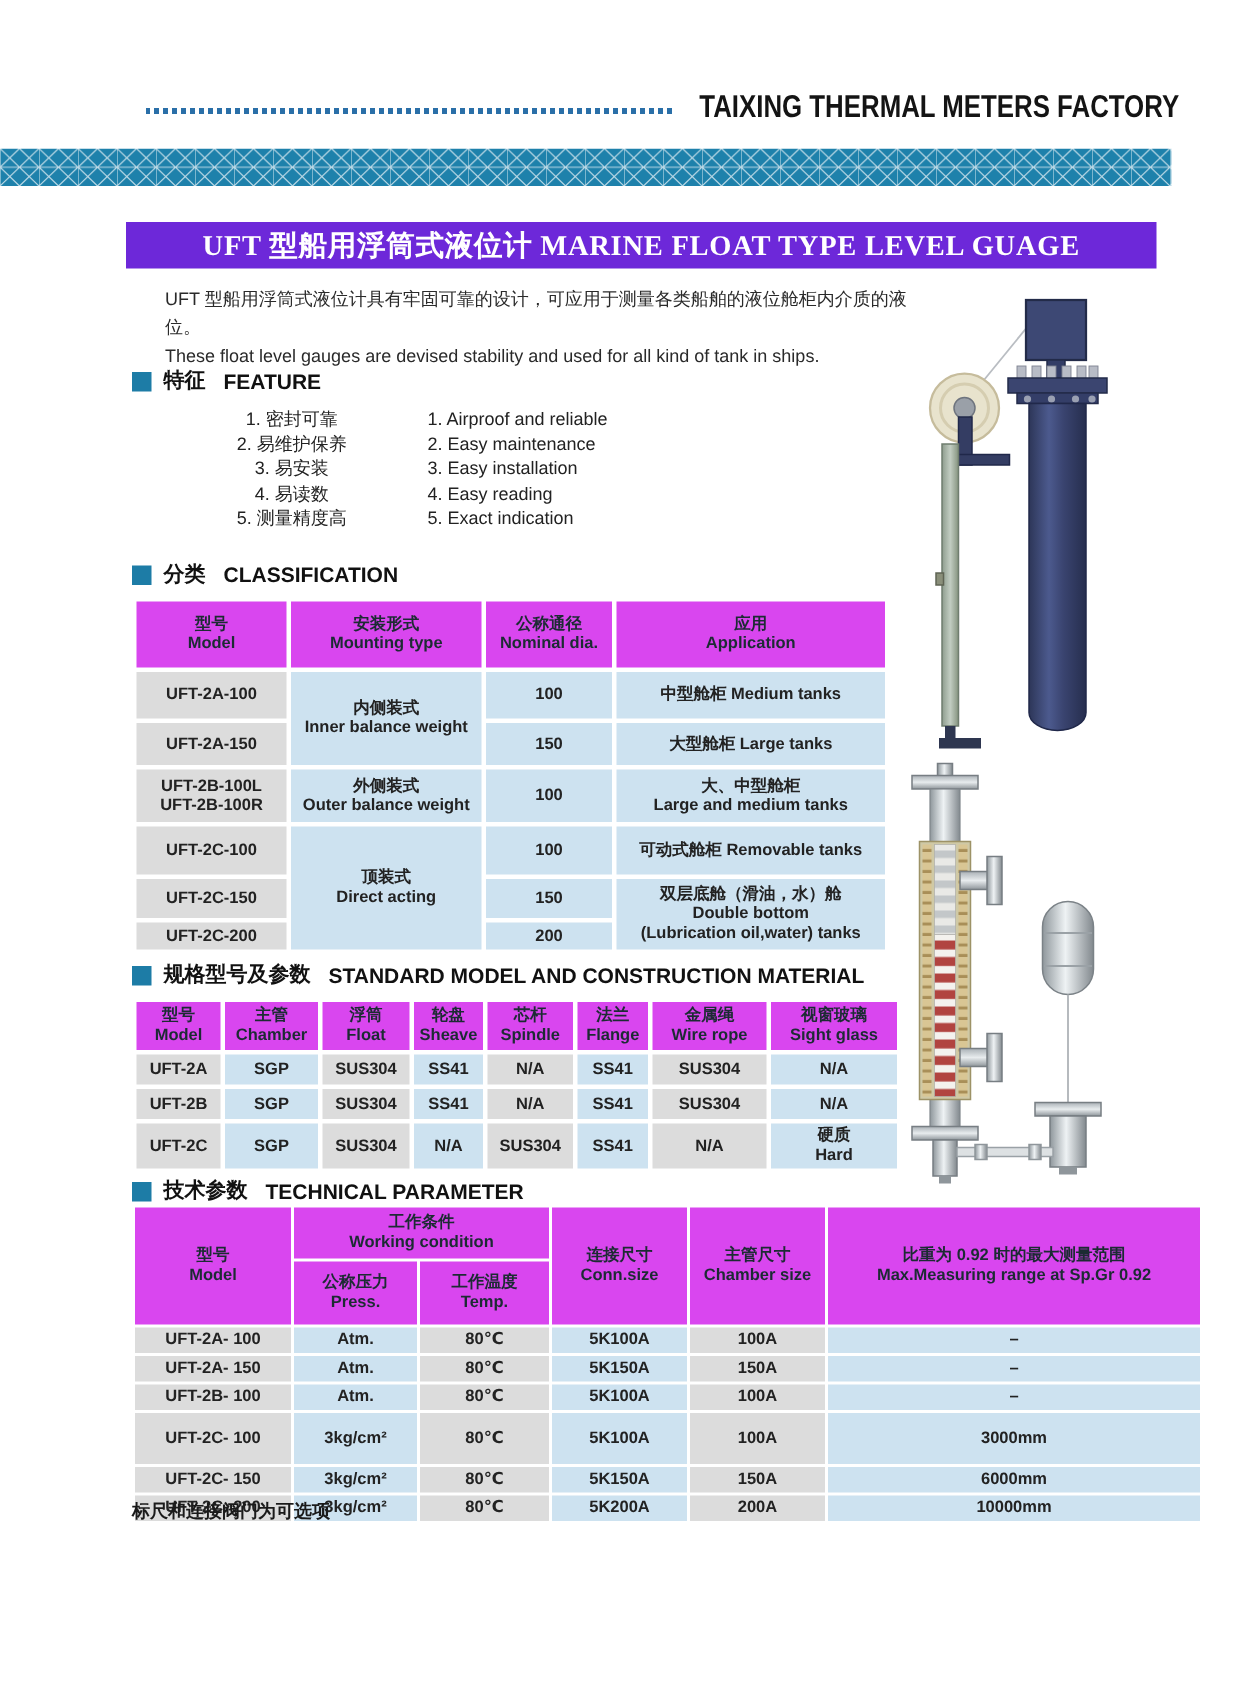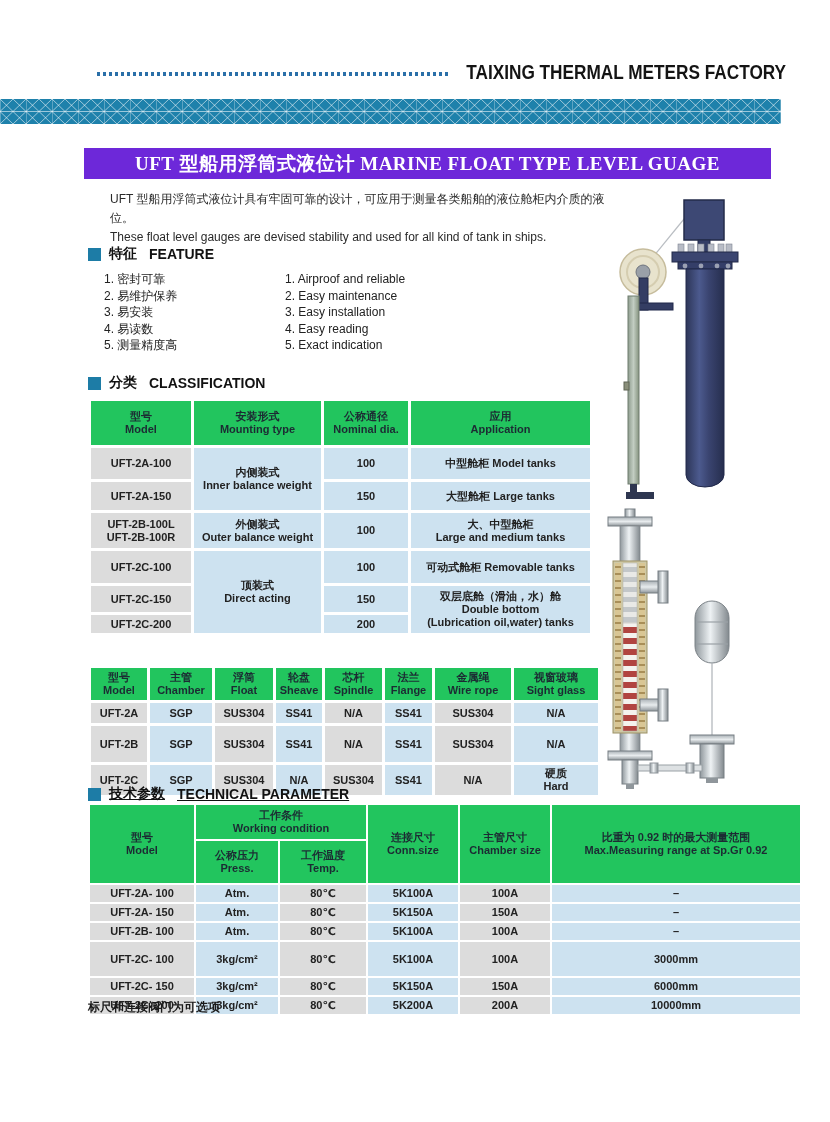--- a/index.html
+++ b/index.html
@@ -27,29 +27,29 @@
     letter-spacing:.5px;white-space:nowrap;
   }
   
   .intro{position:absolute;left:110px;top:190px;width:500px;font-size:12px;line-height:19px;color:#2a2a2a;}
   
   .section-header{position:absolute;left:88px;display:flex;align-items:center;font-weight:700;font-size:14px;color:#111;}
   .section-header .sq{width:13px;height:13px;background:#1d7ca6;margin-right:8px;flex:none;}
   .section-header .zh{margin-right:12px;}
   
   .feature-list{position:absolute;left:104px;top:271px;width:420px;font-size:12px;color:#222;}
-  .feature-row{display:flex;line-height:16.5px;}
+  .feature-row{display:flex;line-height:16.5px;text-align:center;}
   .feature-row .fzh{width:181px;}
   
   table.tbl{border-collapse:separate;table-layout:fixed;position:absolute;}
   table.tbl td,table.tbl th{
     padding:0 2px;text-align:center;vertical-align:middle;
     font-size:11px;font-weight:700;color:#222;line-height:13px;overflow:hidden;
   }
-  table.tbl th{background:#22c55e;color:#1c2b33;font-weight:700;}
+  table.tbl th{background:#d946ef;color:#1c2b33;font-weight:700;}
   .cg{background:#dcdcdc;}  
   .cb{background:#cde2f0;}  
   .t-class{left:88px;top:398px;width:494px;border-spacing:3px;}
   .t-cons {left:88px;top:665px;width:494px;border-spacing:3px;}
   .t-tech {left:88px;top:803px;width:702px;border-spacing:2px;}
   .small2{line-height:12px;}
   
   .footnote{position:absolute;left:88px;top:999px;font-size:12px;line-height:17px;color:#1a1a1a;}
   .footnote .fz{font-weight:700;text-align:center;}
   
@@ -143,21 +143,21 @@
             <div>Application</div>
           </th>
     </tr>
     <tr style="height:31px">
       <td class="cg">UFT-2A-100</td>
       <td class="cb" rowspan="2">
             <div>内侧装式</div>
             <div>Inner balance weight</div>
           </td>
       <td class="cb">100</td>
-      <td class="cb">中型舱柜 Model tanks</td>
+      <td class="cb">中型舱柜 Medium tanks</td>
     </tr>
     <tr style="height:28px">
       <td class="cg">UFT-2A-150</td>
       <td class="cb">150</td>
       <td class="cb">大型舱柜 Large tanks</td>
     </tr>
     <tr style="height:35px">
       <td class="cg">
             <div>UFT-2B-100L</div>
             <div>UFT-2B-100R</div>
@@ -190,20 +190,25 @@
             <div>(Lubrication oil,water) tanks</div>
           </td>
     </tr>
     <tr style="height:18px">
       <td class="cg">UFT-2C-200</td>
       <td class="cb">200</td>
     </tr>
   </tbody>
     </table>
 
+  <div class="section-header" style="top:641px;">
+    <span class="sq"></span>
+    <span class="zh">规格型号及参数</span>
+    <span>STANDARD MODEL AND CONSTRUCTION MATERIAL</span>
+  </div>
 
   <table class="tbl t-cons">
     <colgroup>
         <col style="width:56px">
         <col style="width:62px">
         <col style="width:58px">
         <col style="width:46px">
         <col style="width:57px">
         <col style="width:47px">
         <col style="width:76px">
@@ -247,21 +252,21 @@
     <tr style="height:20px">
       <td class="cg">UFT-2A</td>
       <td class="cb">SGP</td>
       <td class="cg">SUS304</td>
       <td class="cb">SS41</td>
       <td class="cg">N/A</td>
       <td class="cb">SS41</td>
       <td class="cg">SUS304</td>
       <td class="cb">N/A</td>
     </tr>
-    <tr style="height:36px">
+    <tr style="height:20px">
       <td class="cg">UFT-2B</td>
       <td class="cb">SGP</td>
       <td class="cg">SUS304</td>
       <td class="cb">SS41</td>
       <td class="cg">N/A</td>
       <td class="cb">SS41</td>
       <td class="cg">SUS304</td>
       <td class="cb">N/A</td>
     </tr>
     <tr style="height:30px">
@@ -273,21 +278,21 @@
       <td class="cb">SS41</td>
       <td class="cg">N/A</td>
       <td class="cb">
             <div>硬质</div>
             <div>Hard</div>
           </td>
     </tr>
   </tbody>
     </table>
 
-  <div class="section-header" style="top:785px;text-decoration:underline;">
+  <div class="section-header" style="top:785px;">
     <span class="sq"></span>
     <span class="zh">技术参数</span>
     <span>TECHNICAL PARAMETER</span>
   </div>
 
   <table class="tbl t-tech">
     <colgroup>
         <col style="width:104px">
         <col style="width:82px">
         <col style="width:86px">

